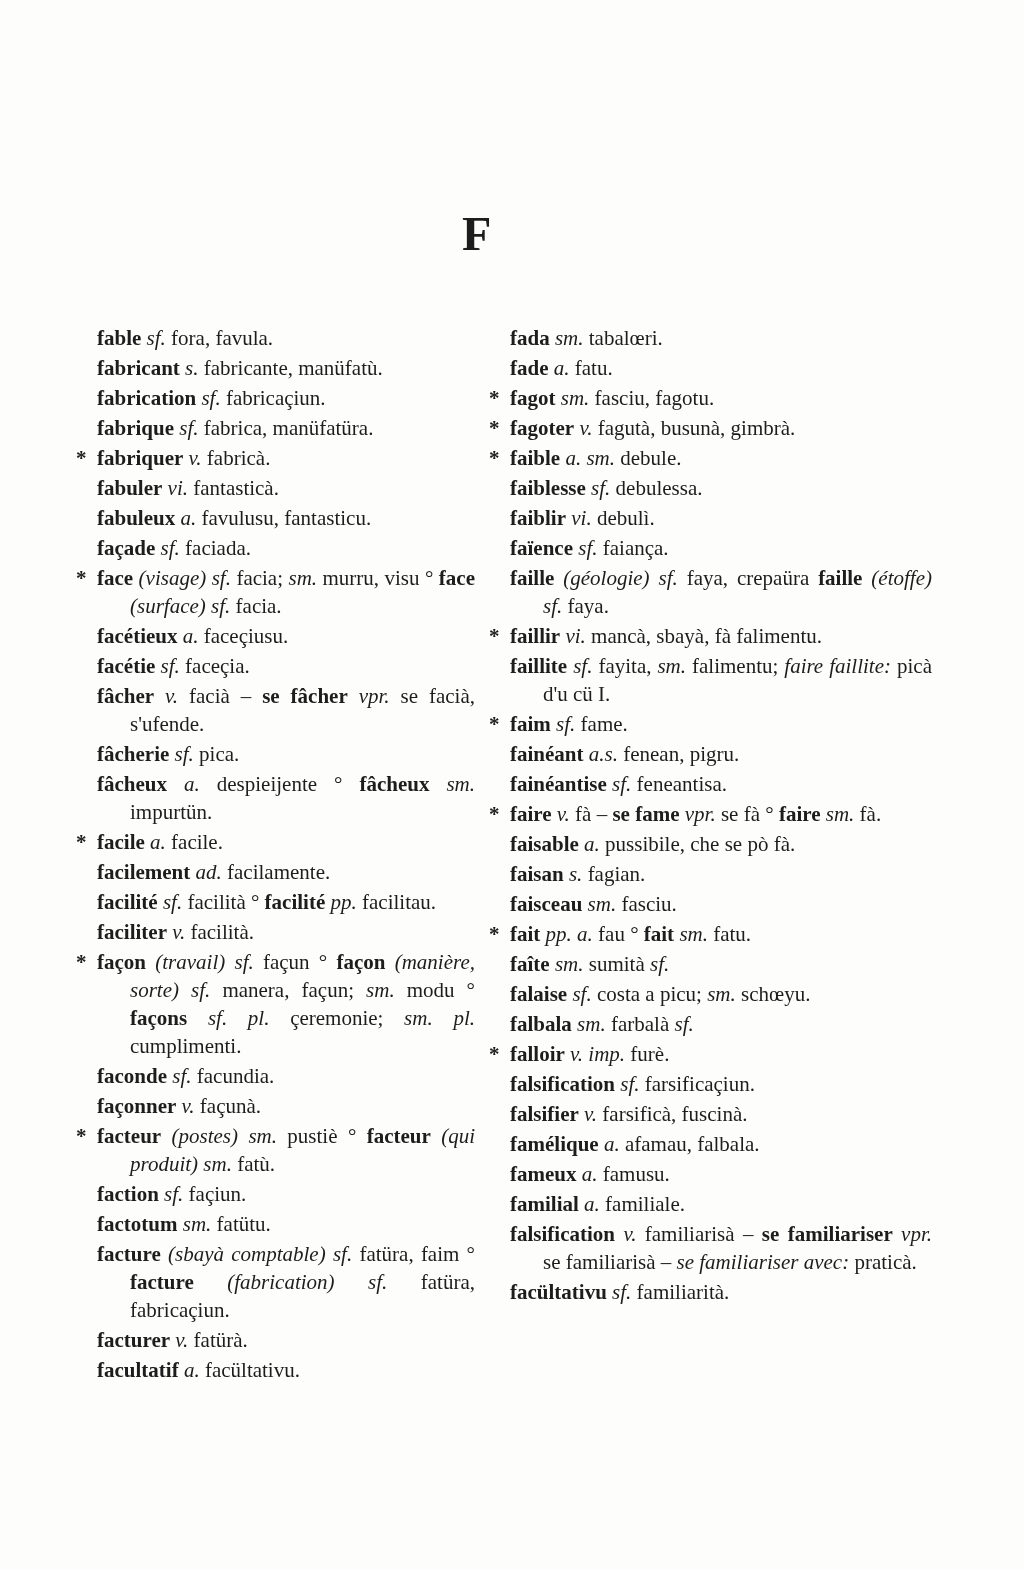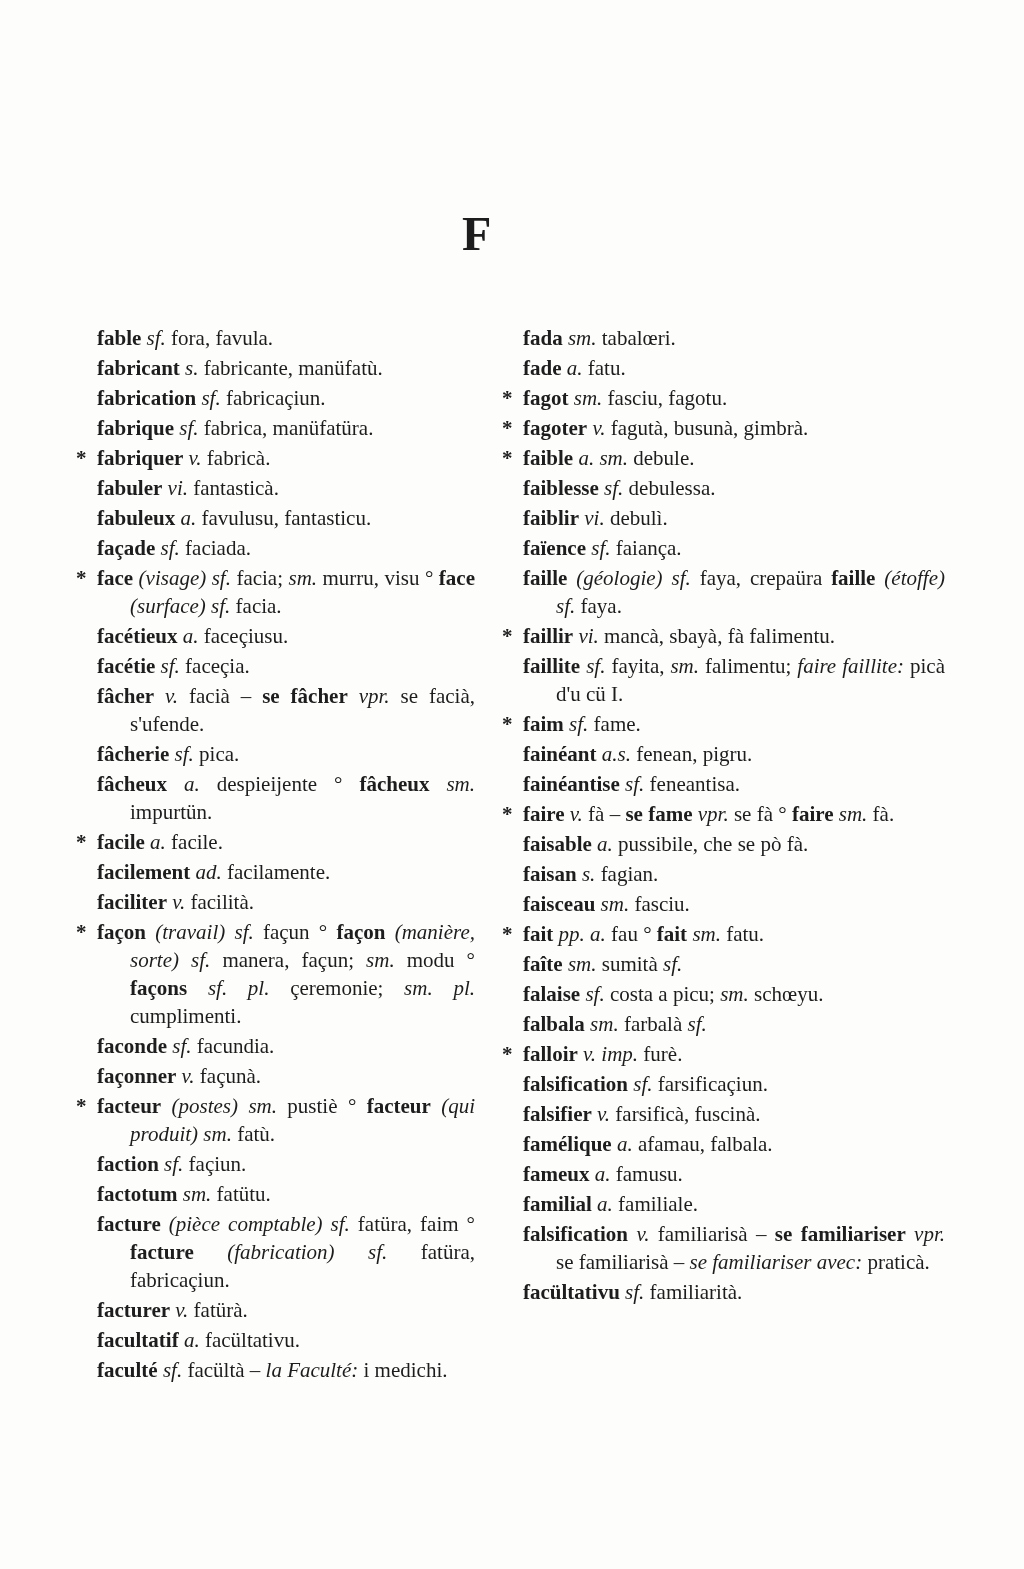--- a/index.html
+++ b/index.html
@@ -23,21 +23,21 @@
     top: 206px;
     font-size: 48px;
     font-weight: bold;
     letter-spacing: 1px;
   }
   .column {
     position: absolute;
     top: 324px;
   }
   .column.left  { left: 97px;  width: 378px; }
-  .column.right { left: 523px; width: 422px; }
+  .column.right { left: 510px; width: 422px; }
   .entry {
     position: relative;
     font-size: 21px;
     line-height: 28px;
     padding-left: 33px;
     text-indent: -33px;
     text-align: justify;
     margin-bottom: 2px;
   }
   .entry b { font-weight: bold; }
@@ -65,31 +65,31 @@
       <div class="entry"><b>fabuleux</b><i> a.</i><span> favulusu, fantasticu.</span></div>
       <div class="entry"><b>façade</b><i> sf.</i><span> faciada.</span></div>
       <div class="entry"><span class="star">*</span><b>face</b><i> (visage) sf.</i><span> facia; </span><i>sm.</i><span> murru, visu ° </span><b>face</b><i> (surface) sf.</i><span> facia.</span></div>
       <div class="entry"><b>facétieux</b><i> a.</i><span> faceçiusu.</span></div>
       <div class="entry"><b>facétie</b><i> sf.</i><span> faceçia.</span></div>
       <div class="entry"><b>fâcher</b><i> v.</i><span> facià – </span><b>se fâcher</b><i> vpr.</i><span> se facià, s'ufende.</span></div>
       <div class="entry"><b>fâcherie</b><i> sf.</i><span> pica.</span></div>
       <div class="entry"><b>fâcheux</b><i> a.</i><span> despieijente ° </span><b>fâcheux</b><i> sm.</i><span> impurtün.</span></div>
       <div class="entry"><span class="star">*</span><b>facile</b><i> a.</i><span> facile.</span></div>
       <div class="entry"><b>facilement</b><i> ad.</i><span> facilamente.</span></div>
+      <div class="entry"><b>facilité</b><i> sf.</i><span> facilità ° </span><b>facilité</b><i> pp.</i><span> facilitau.</span></div>
       <div class="entry"><b>faciliter</b><i> v.</i><span> facilità.</span></div>
       <div class="entry"><span class="star">*</span><b>façon</b><i> (travail) sf.</i><span> façun ° </span><b>façon</b><i> (manière, sorte) sf.</i><span> manera, façun; </span><i>sm.</i><span> modu ° </span><b>façons</b><i> sf. pl.</i><span> çeremonie; </span><i>sm. pl.</i><span> cumplimenti.</span></div>
       <div class="entry"><b>faconde</b><i> sf.</i><span> facundia.</span></div>
       <div class="entry"><b>façonner</b><i> v.</i><span> façunà.</span></div>
       <div class="entry"><span class="star">*</span><b>facteur</b><i> (postes) sm.</i><span> pustiè ° </span><b>facteur</b><i> (qui produit) sm.</i><span> fatù.</span></div>
       <div class="entry"><b>faction</b><i> sf.</i><span> façiun.</span></div>
       <div class="entry"><b>factotum</b><i> sm.</i><span> fatütu.</span></div>
-      <div class="entry"><b>facture</b><i> (pièce comptable) sf.</i><span> fatüra, faim ° </span><b>facture</b><i> (fabrication) sf.</i><span> fatüra, fabricaçiun.</span></div>
+      <div class="entry"><b>facture</b><i> (sbayà comptable) sf.</i><span> fatüra, faim ° </span><b>facture</b><i> (fabrication) sf.</i><span> fatüra, fabricaçiun.</span></div>
       <div class="entry"><b>facturer</b><i> v.</i><span> fatürà.</span></div>
       <div class="entry"><b>facultatif</b><i> a.</i><span> facültativu.</span></div>
-      <div class="entry"><b>faculté</b><i> sf.</i><span> facültà – </span><i>la Faculté:</i><span> i medichi.</span></div>
     </div>
   <div class="column right">
       <div class="entry"><b>fada</b><i> sm.</i><span> tabalœri.</span></div>
       <div class="entry"><b>fade</b><i> a.</i><span> fatu.</span></div>
       <div class="entry"><span class="star">*</span><b>fagot</b><i> sm.</i><span> fasciu, fagotu.</span></div>
       <div class="entry"><span class="star">*</span><b>fagoter</b><i> v.</i><span> fagutà, busunà, gimbrà.</span></div>
       <div class="entry"><span class="star">*</span><b>faible</b><i> a. sm.</i><span> debule.</span></div>
       <div class="entry"><b>faiblesse</b><i> sf.</i><span> debulessa.</span></div>
       <div class="entry"><b>faiblir</b><i> vi.</i><span> debulì.</span></div>
       <div class="entry"><b>faïence</b><i> sf.</i><span> faiança.</span></div>

